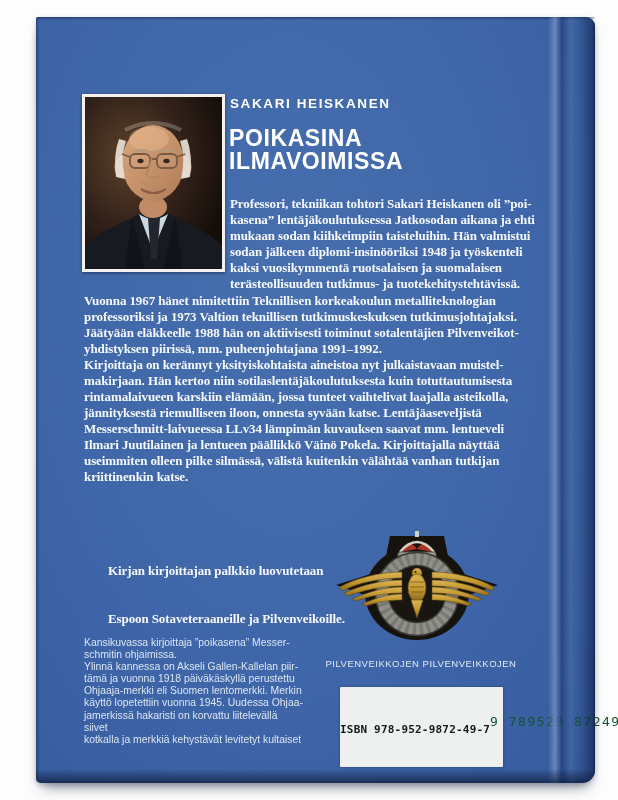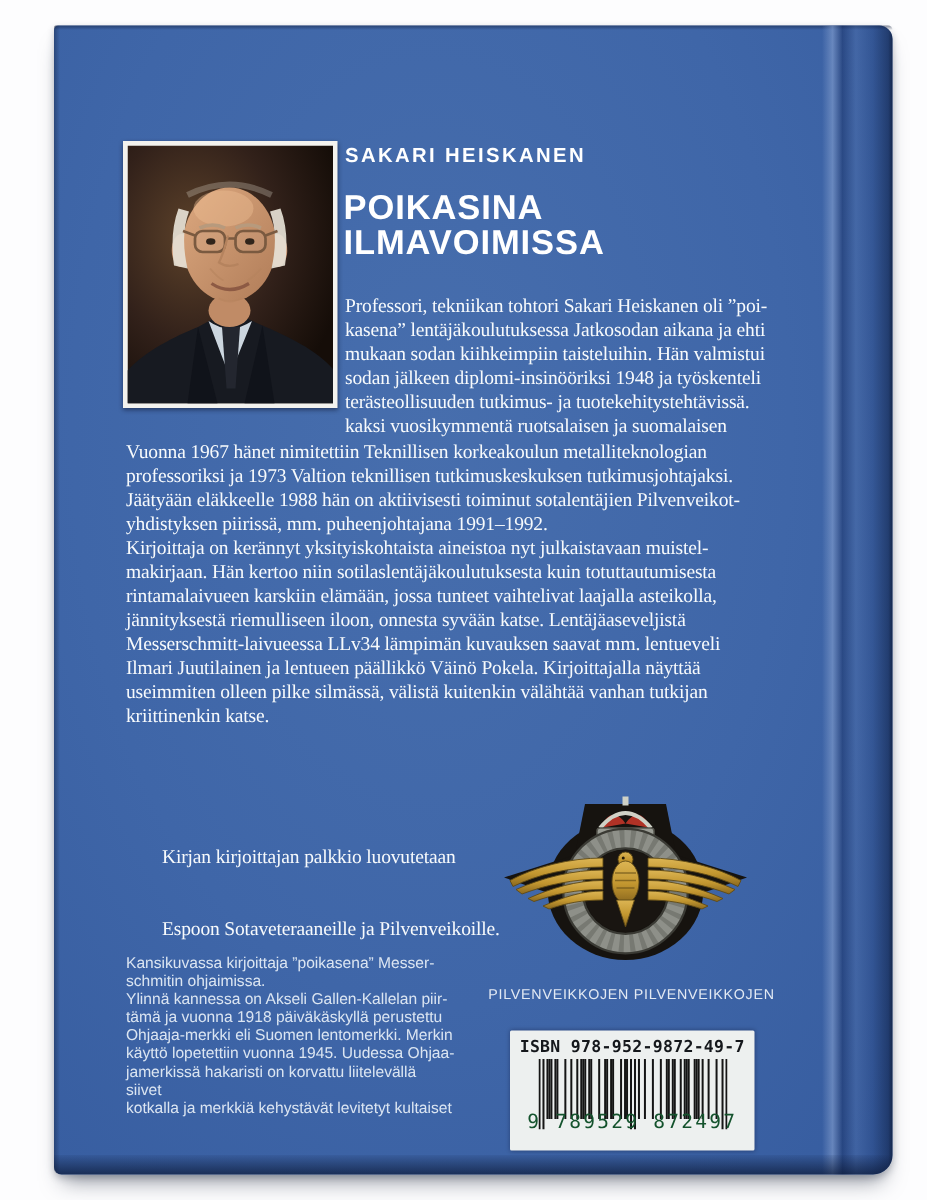--- a/index.html
+++ b/index.html
@@ -54,21 +54,21 @@
   }
   .book-title { position:absolute; left:193px; top:110px; }
   .title-line {
     font-size:23px; font-weight:700; letter-spacing:.6px; line-height:22.5px;
     color:#ffffff; white-space:nowrap;
   }
   
   .blurb-col  { position:absolute; left:194px; top:179px; }
   .blurb-full { position:absolute; left:48px;  top:276px; }
   .blurb-line {
-    font-family:"Liberation Serif", serif; font-weight:400;
+    font-family:"Liberation Serif", serif; font-weight:700;
     font-size:13px; line-height:16px; letter-spacing:-.1px;
     color:#f7fafc; white-space:nowrap;
   }
   .donation { position:absolute; left:72px; top:514px; }
   .donation .blurb-line { line-height:17.2px;margin-top:31px; }
   
   .cover-note { position:absolute; left:48px; top:620px; }
   .note-line {
     font-size:10.4px; line-height:12.1px; font-weight:400;
     color:rgba(228,236,246,.95); white-space:nowrap;
@@ -77,21 +77,21 @@
   .badge { position:absolute; left:300px; top:513px; width:162px; height:112px; }
   .badge svg { width:100%; height:100%; display:block; }
   .badge-caption {
     position:absolute; left:285px; top:641px; width:200px; text-align:center;
     font-size:9.5px; letter-spacing:.5px; color:#e2e9f3; white-space:nowrap;
   }
   
   .isbn-box {
     position:absolute; left:304px; top:670px; width:163px; height:80px;
     background:#edf0ef; border-radius:1px;
-    display:flex; flex-direction:column; align-items:center;
+    display:flex; flex-direction:row; align-items:center;
     box-shadow:0 0 3px rgba(0,0,30,.35);
   }
   .isbn-label {
     font-family:"DejaVu Sans Mono", monospace; font-weight:700;
     font-size:11px; letter-spacing:.2px; color:#15181c; margin-top:4px;
     white-space:nowrap;
   }
   .barcode-svg { width:126px; height:47px; margin-top:2px; }
   .isbn-number {
     font-family:"DejaVu Sans Mono", monospace; font-size:13px;
@@ -159,22 +159,22 @@
   <div class="book-title">
       <div class="title-line">POIKASINA</div>
       <div class="title-line">ILMAVOIMISSA</div>
     </div>
 
   <div class="blurb-col">
       <div class="blurb-line">Professori, tekniikan tohtori Sakari Heiskanen oli ”poi-</div>
       <div class="blurb-line">kasena” lentäjäkoulutuksessa Jatkosodan aikana ja ehti</div>
       <div class="blurb-line">mukaan sodan kiihkeimpiin taisteluihin. Hän valmistui</div>
       <div class="blurb-line">sodan jälkeen diplomi-insinööriksi 1948 ja työskenteli</div>
+      <div class="blurb-line">kaksi vuosikymmentä ruotsalaisen ja suomalaisen</div>
       <div class="blurb-line">terästeollisuuden tutkimus- ja tuotekehitystehtävissä.</div>
-      <div class="blurb-line">kaksi vuosikymmentä ruotsalaisen ja suomalaisen</div>
     </div>
   <div class="blurb-full">
       <div class="blurb-line">Vuonna 1967 hänet nimitettiin Teknillisen korkeakoulun metalliteknologian</div>
       <div class="blurb-line">professoriksi ja 1973 Valtion teknillisen tutkimuskeskuksen tutkimusjohtajaksi.</div>
       <div class="blurb-line">Jäätyään eläkkeelle 1988 hän on aktiivisesti toiminut sotalentäjien Pilvenveikot-</div>
       <div class="blurb-line">yhdistyksen piirissä, mm. puheenjohtajana 1991–1992.</div>
       <div class="blurb-line">Kirjoittaja on kerännyt yksityiskohtaista aineistoa nyt julkaistavaan muistel-</div>
       <div class="blurb-line">makirjaan. Hän kertoo niin sotilaslentäjäkoulutuksesta kuin totuttautumisesta</div>
       <div class="blurb-line">rintamalaivueen karskiin elämään, jossa tunteet vaihtelivat laajalla asteikolla,</div>
       <div class="blurb-line">jännityksestä riemulliseen iloon, onnesta syvään katse. Lentäjäaseveljistä</div>

